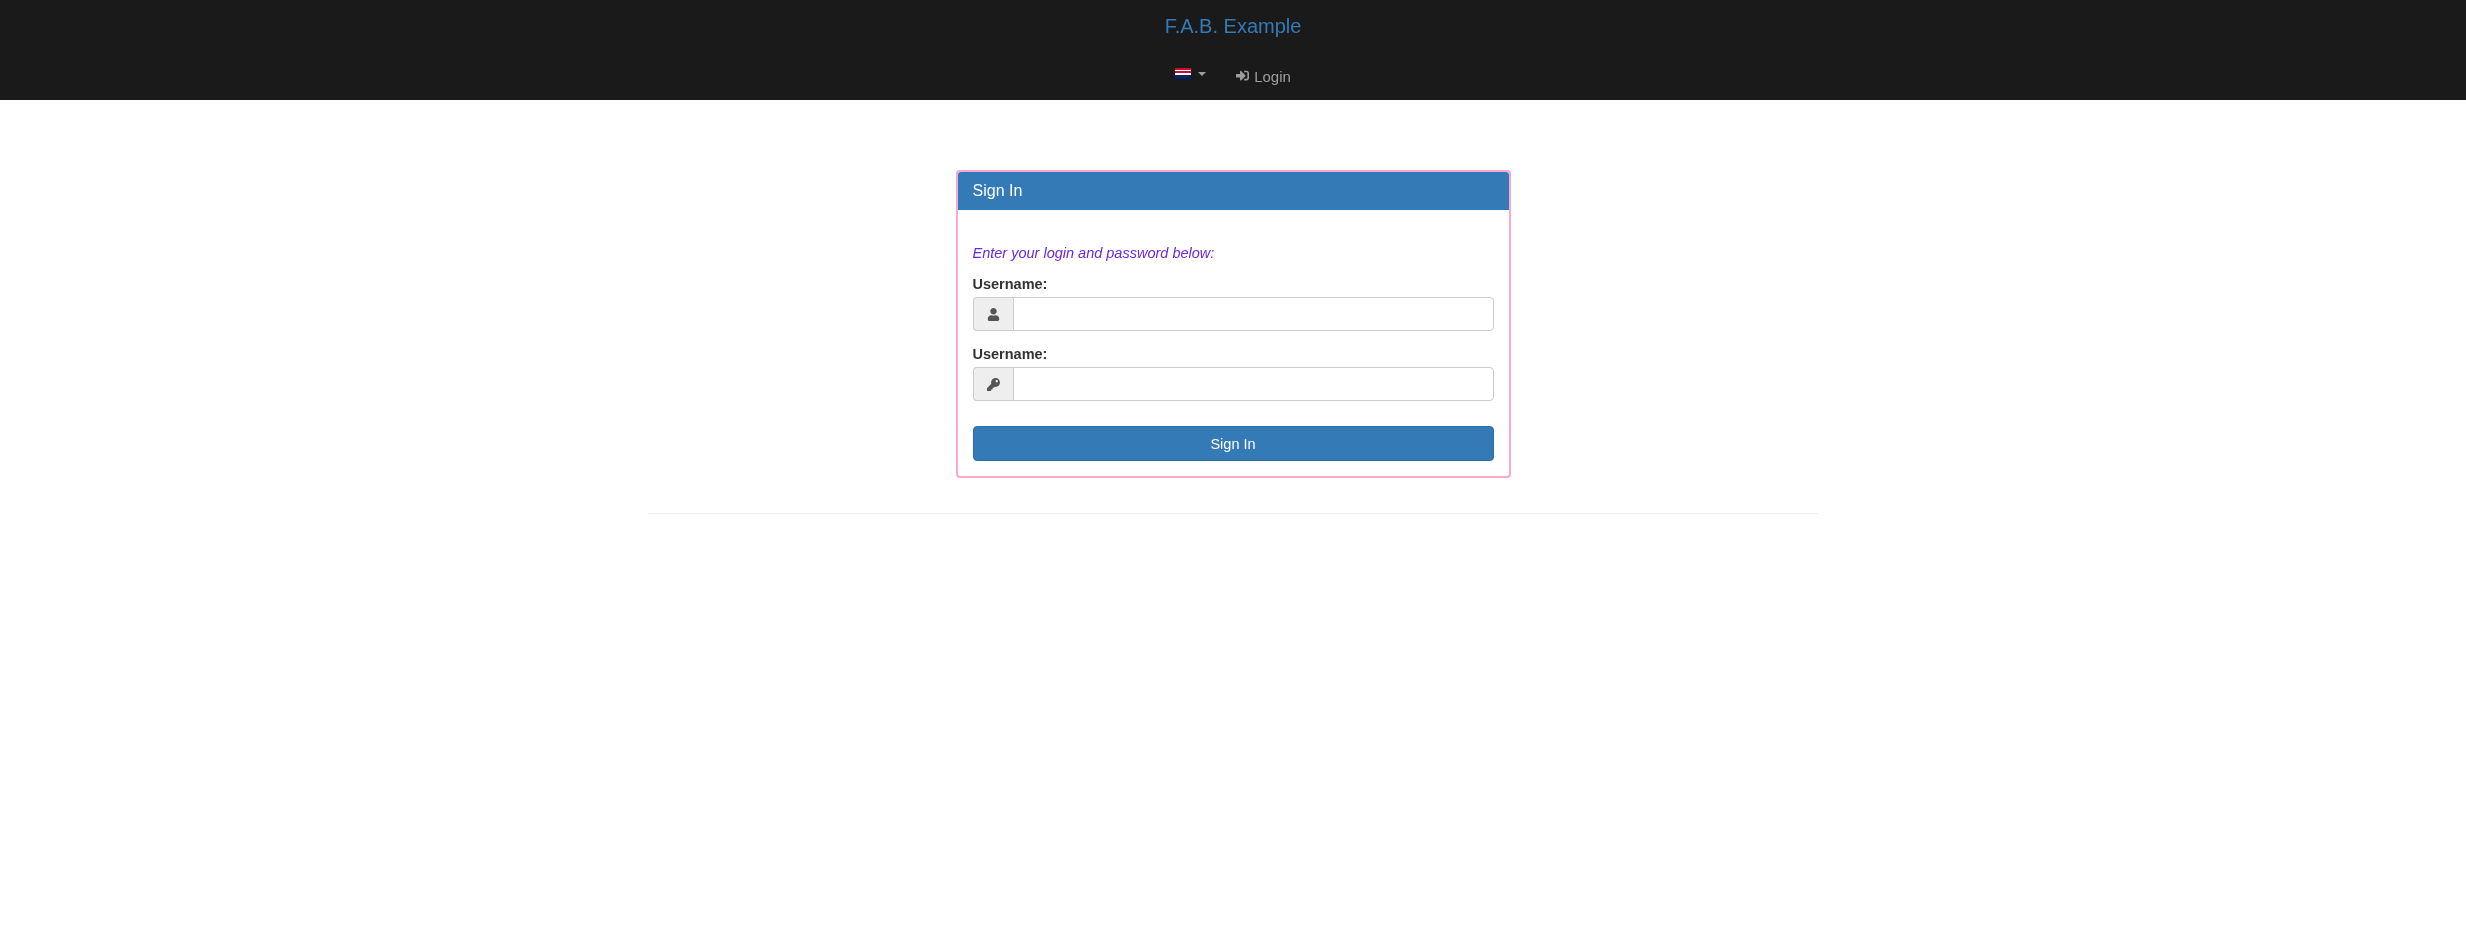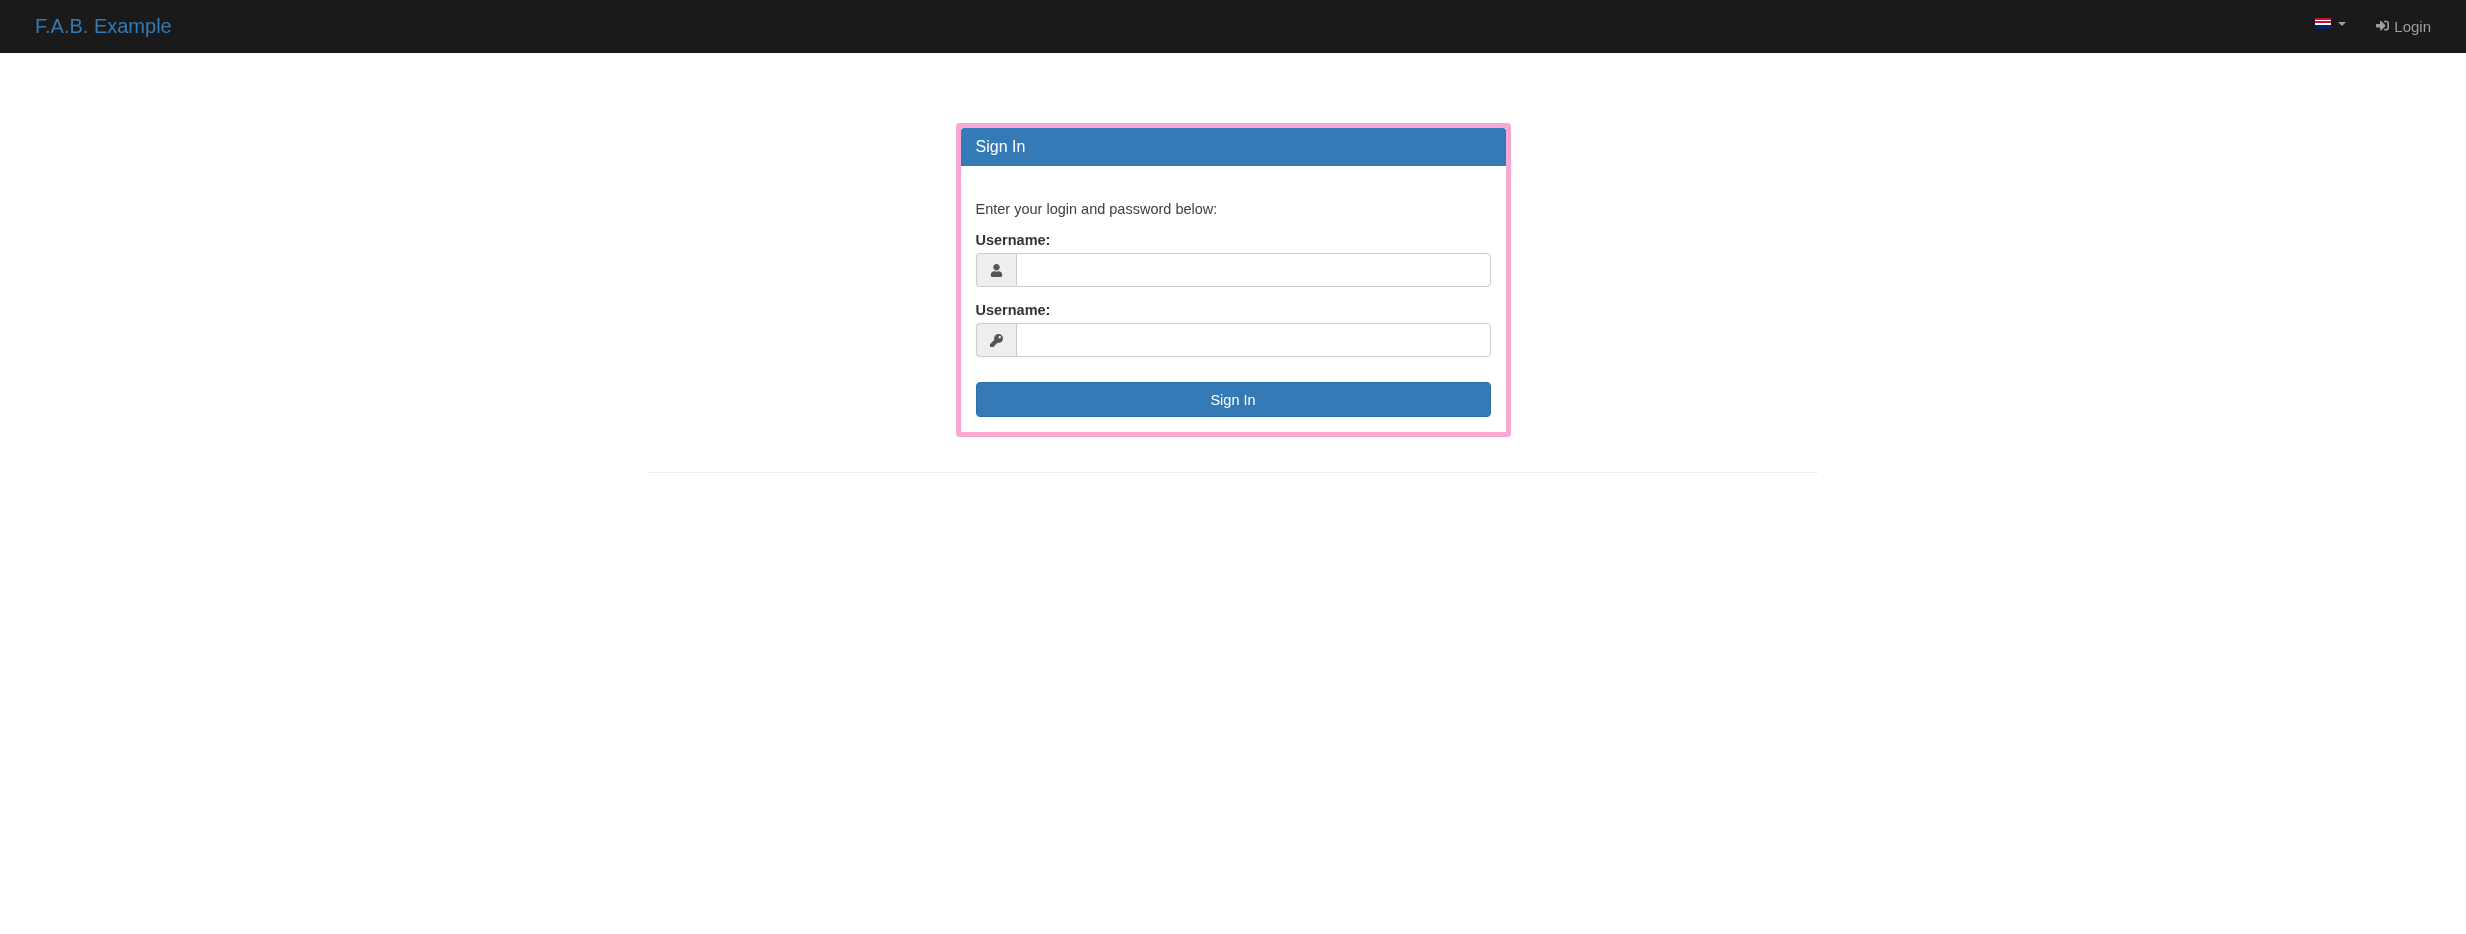--- a/index.html
+++ b/index.html
@@ -13,20 +13,21 @@
       color: #333;
       background: #fff;
     }
     .navbar {
       background-color: #1a1a1a;
       min-height: 50px;
       display: flex;
       align-items: center;
       justify-content: space-between;
       padding: 0 20px;
+      flex-direction: column;
     }
     .navbar-brand {
       color: #337ab7;
       font-size: 20px;
       text-decoration: none;
       padding: 15px 15px;
     }
     .navbar-right {
       display: flex;
       align-items: flex-start;
@@ -73,43 +74,44 @@
       margin: 0 auto;
       padding: 0 15px;
     }
     .panel-wrapper {
       display: flex;
       justify-content: center;
       margin-top: 70px;
     }
     .panel {
       width: 555px;
-      border: 5px solid #f9a8d4;
+      border: 2px solid #f9a8d4;
       border-radius: 4px;
       background: #fff;
     }
     .panel-heading {
       background-color: #337ab7;
       color: #fff;
       padding: 10px 15px;
       border-top-left-radius: 3px;
       border-top-right-radius: 3px;
     }
     .panel-title {
       font-size: 16px;
       font-weight: 500;
     }
     .panel-body {
       padding: 15px;
     }
     .help-text {
-      color: #404040;
+      color: #6d28d9;
       font-size: 14.5px;
       margin-top: 20px;
       margin-bottom: 15px;
+      font-style: italic;
     }
     .form-group {
       margin-bottom: 15px;
       margin-top: 7px;
     }
     .form-label {
       font-weight: 700;
       font-size: 14.5px;
       margin-bottom: 5px;
       display: block;

